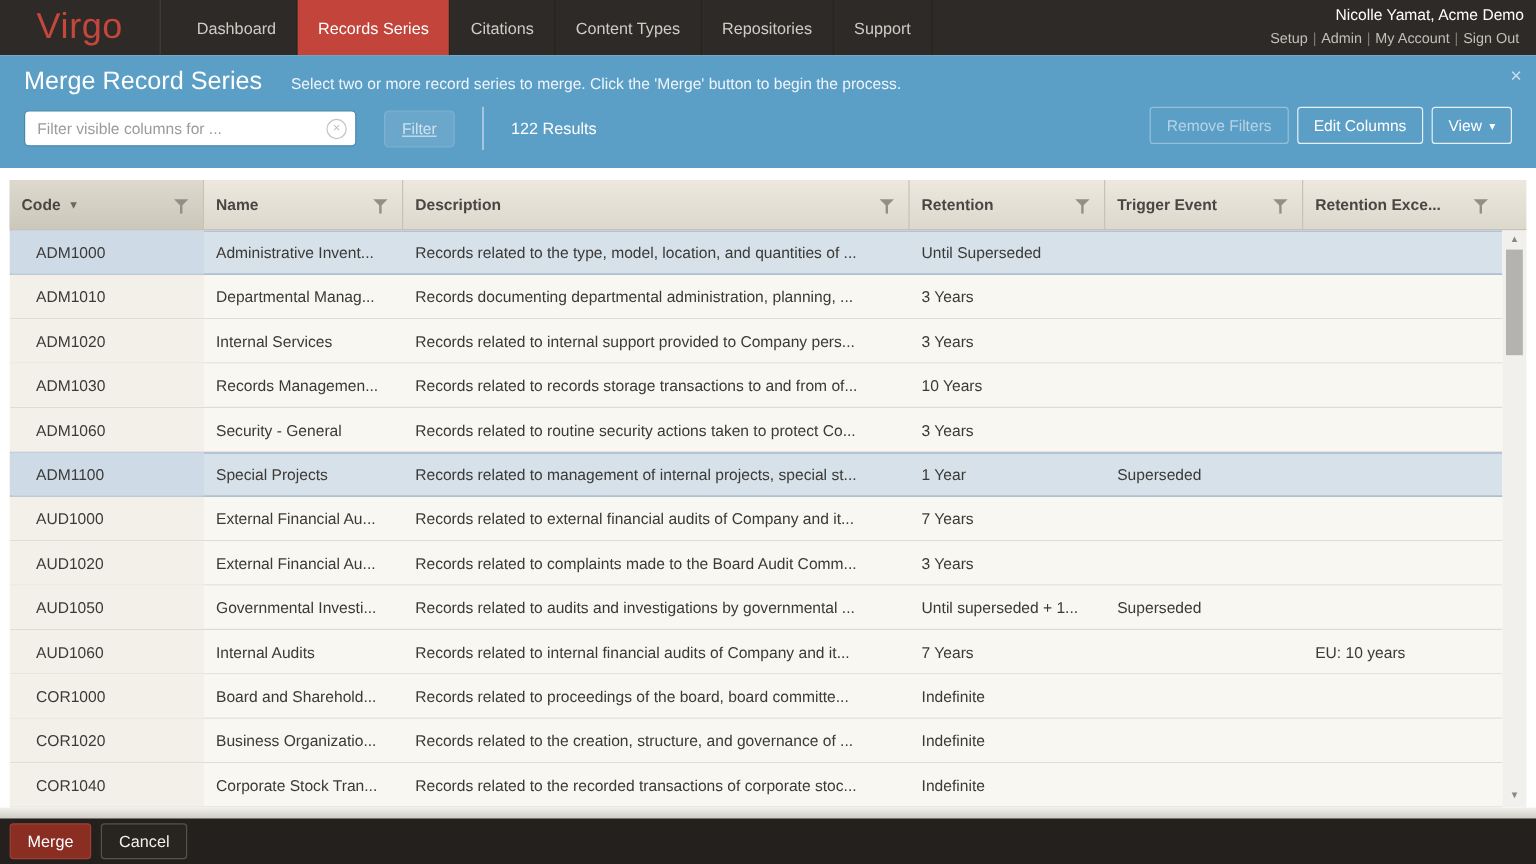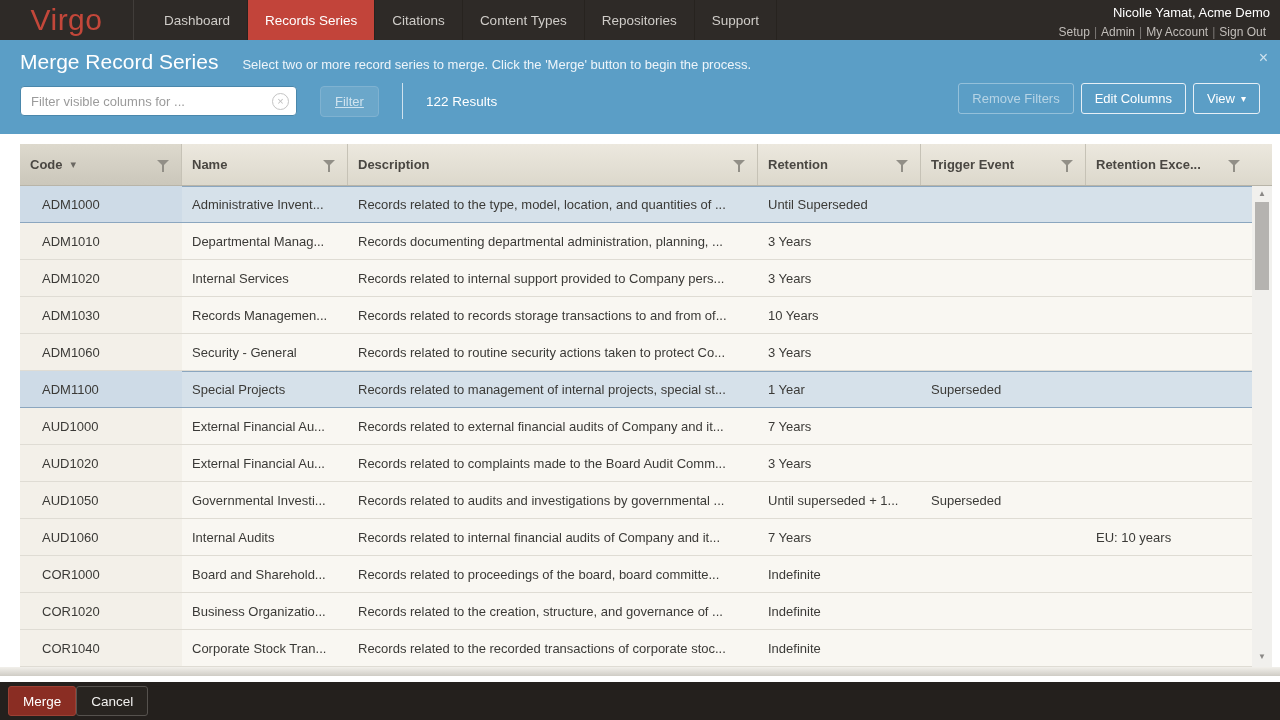--- a/index.html
+++ b/index.html
@@ -1,21 +1,21 @@
 <!DOCTYPE html>
 <html><head>
 <meta charset="utf-8">
 <style>
   * { margin:0; padding:0; box-sizing:border-box; }
   html,body { width:1280px; height:720px; overflow:hidden; background:#fff;
     font-family:"Liberation Sans","DejaVu Sans",sans-serif; }
   .app { width:1280px; height:720px; position:relative; background:#fff; }
 
   
-  .topnav { height:40px; background:#2e2a27; display:flex; align-items:stretch; position:relative; }
+  .topnav { height:46px; background:#2e2a27; display:flex; align-items:stretch; position:relative; }
   .logo { width:134px; display:flex; align-items:center; justify-content:center;
     color:#c3473a; font-size:30px; letter-spacing:0.5px; border-right:1px solid #413d3a; cursor:pointer; }
   .nav-tabs { display:flex; margin-left:13px; }
   .nav-tab { padding:0 17px; display:flex; align-items:center; color:#cfccc8; font-size:13.5px;
     border-right:1px solid #27231f; cursor:pointer; }
   .nav-tab.active { background:#c2443a; color:#fff; }
   .user-block { position:absolute; right:10px; top:3px; text-align:right; }
   .user-name { color:#fff; font-size:13px; line-height:20px; }
   .user-links { font-size:12px; line-height:18px; color:#8f8b87;text-align:right; }
   .user-links .ulink { color:#c2beba; cursor:pointer; margin:0 4px; }
@@ -38,21 +38,21 @@
     border-radius:4px; color:#cfe3ef; font-size:13px; cursor:default;text-decoration:underline; }
   .vdivider { width:1px; height:36px; background:#cfe2ee; margin:0 23px; }
   .results-count { color:#fff; font-size:13.5px; }
   .right-buttons { position:absolute; right:0; top:0; display:flex; gap:7px;border-radius:8px; }
   .btn-ghost { height:31px; padding:0 13px; background:transparent; border:1px solid #e6eff6;
     border-radius:3px; color:#fff; font-size:13px; cursor:pointer; }
   .btn-ghost.disabled { color:rgba(255,255,255,0.55); border-color:rgba(255,255,255,0.35); cursor:default; }
   .view-caret { display:inline-block; margin-left:6px; font-size:10px; vertical-align:1px; }
 
   
-  .table { position:relative; margin:10px 8px 0 20px; }
+  .table { position:relative; margin:10px 8px 0 8px; }
   .thead { display:flex; height:42px; background:linear-gradient(#ece8de,#dcd8cc);
     border-bottom:1px solid #b8b4a8; }
   .hcell { position:relative; display:flex; align-items:center; padding:0 28px 0 10px;
     font-size:13px; font-weight:bold; color:#4a4742; border-right:1px solid #c6c2b6; cursor:pointer; }
   .hcell.sorted { background:linear-gradient(#ddd9cd,#cbc7bb); }
   .hcell .sort-caret { margin-left:8px; font-size:11px; color:#6b6862; }
   .scroll-corner { width:20px; }
   .funnel-icon { position:absolute; right:11px; top:50%; margin-top:-6px; width:13px; height:13px; cursor:pointer; }
   .funnel-icon::before { content:""; position:absolute; top:1px; left:0;
     border-left:6px solid transparent; border-right:6px solid transparent; border-top:6px solid #928f87; }
@@ -80,21 +80,21 @@
   .vs-up, .vs-down { position:absolute; left:0; width:20px; height:16px; color:#8a8886; font-size:8px;
     text-align:center; line-height:16px; cursor:pointer; }
   .vs-up { top:0; }
   .vs-down { bottom:2px; }
   .vs-thumb { position:absolute; top:16px; left:3px; width:14px; height:88px; background:#b5b3b0; cursor:pointer; }
 
   .table-shadow { height:9px; margin:0 0; background:linear-gradient(#f2f0eb,#cfccc5); }
 
   
   .footer { position:absolute; left:0; right:0; bottom:0; height:38px; background:#24201d;
-    display:flex; align-items:center; padding:0 8px; gap:0; }
+    display:flex; align-items:center; padding:0 8px; gap:8px; }
   .btn-merge { height:30px; padding:0 14px; background:#8a2d23; border:1px solid #9c4034;
     border-radius:3px; color:#fff; font-size:13.5px; cursor:pointer; }
   .btn-cancel { height:30px; padding:0 14px; background:#282420; border:1px solid #56524e;
     border-radius:3px; color:#f2f1ef; font-size:13.5px; cursor:pointer; }
 </style>
 </head>
 <body>
 
 <div class="app">
 

